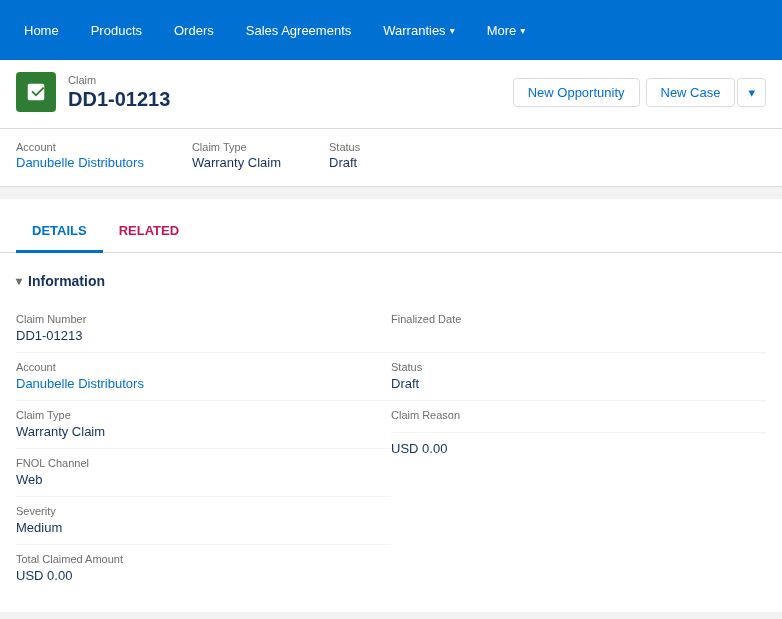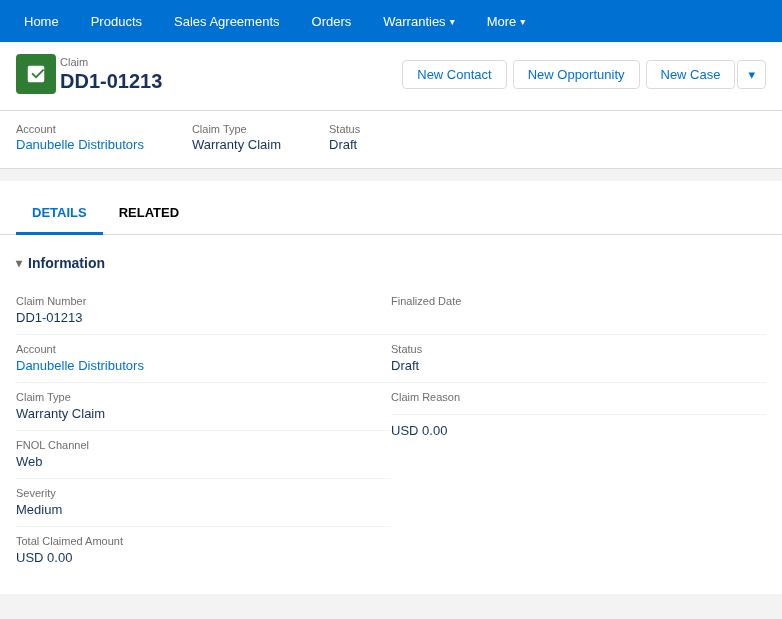--- a/index.html
+++ b/index.html
@@ -10,21 +10,21 @@
       color: #16325c;
       width: 782px;
       min-height: 619px;
     }
 
     
     .nav-bar {
       background: #0070d2;
       display: flex;
       align-items: stretch;
-      height: 42px;
+      height: 60px;
       padding: 0 8px;
     }
     .nav-item {
       color: #fff;
       display: flex;
       align-items: center;
       padding: 0 16px;
       font-size: 13px;
       cursor: pointer;
       white-space: nowrap;
@@ -42,21 +42,21 @@
       padding: 12px 16px 16px 16px;
     }
     .header-top {
       display: flex;
       align-items: center;
       justify-content: space-between;
     }
     .header-left {
       display: flex;
       align-items: center;
-      gap: 4px;
+      gap: 12px;
     }
     .record-icon {
       width: 40px;
       height: 40px;
       background: #2e7d32;
       border-radius: 4px;
       display: flex;
       align-items: center;
       justify-content: center;
       flex-shrink: 0;
@@ -130,21 +130,21 @@
       background: #fff;
       display: flex;
       padding: 0 16px;
       border-bottom: 1px solid #dddbda;
       margin-top: 12px;
     }
     .tab {
       padding: 12px 16px;
       font-size: 13px;
       font-weight: 600;
-      color: #000000;
+      color: #be185d;
       cursor: pointer;
       border-bottom: 3px solid transparent;
       margin-bottom: -1px;
     }
     .tab.active {
       color: #0070d2;
       border-bottom: 3px solid #0070d2;
     }
 
     
@@ -207,24 +207,24 @@
 <body>
 
 <nav class="nav-bar">
   <div class="nav-item">
     <span>Home</span>
   </div>
   <div class="nav-item">
     <span>Products</span>
   </div>
   <div class="nav-item">
+    <span>Orders</span>
+  </div>
+  <div class="nav-item">
     <span>Sales Agreements</span>
-  </div>
-  <div class="nav-item">
-    <span>Orders</span>
   </div>
   <div class="nav-item">
     <span>Warranties</span>
     <span class="chevron">▾</span>
   </div>
   <div class="nav-item">
     <span>More</span>
     <span class="chevron">▾</span>
   </div>
 </nav>
@@ -238,21 +238,20 @@
           <svg viewBox="0 0 24 24">
             <path d="M19 3H5c-1.1 0-2 .9-2 2v14c0 1.1.9 2 2 2h14c1.1 0 2-.9 2-2V5c0-1.1-.9-2-2-2zm-7 14l-5-5 1.4-1.4L12 14.2l7.6-7.6L21 8l-9 9z"></path>
           </svg>
         </div>
         <div class="header-text">
           <div class="claim-label">Claim</div>
           <div class="claim-number">DD1-01213</div>
         </div>
       </div>
       <div class="header-actions">
-        <button class="btn">New Contact</button>
         <button class="btn">New Opportunity</button>
         <button class="btn">New Case</button>
         <button class="btn-dropdown">
           <span>▾</span>
         </button>
       </div>
     </div>
   </div>
 
   <div class="meta-row">

